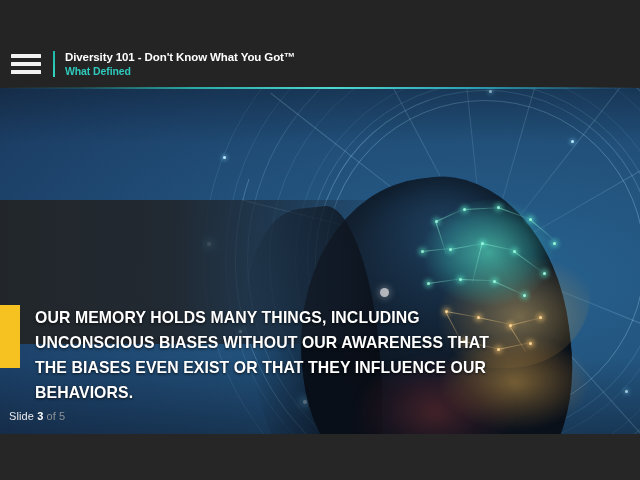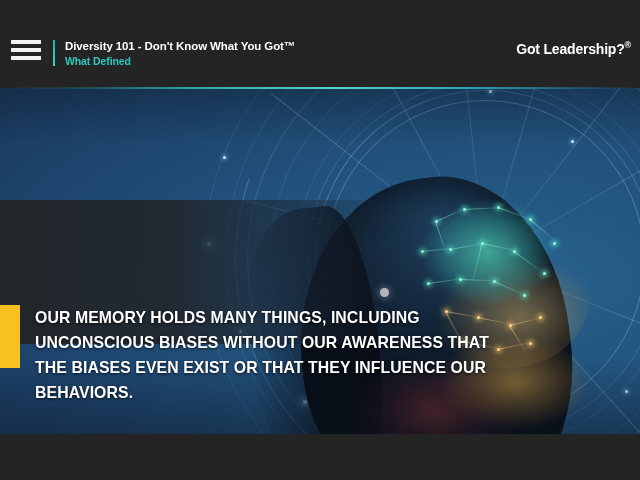--- a/index.html
+++ b/index.html
@@ -6,21 +6,21 @@
   html,body{
     width:640px; height:480px; overflow:hidden;
     background:#242424;
     font-family:"Liberation Sans", sans-serif;
   }
   #app{ position:relative; width:640px; height:480px; background:#242424; }
 
   
   .header{
     position:absolute; left:0; top:40px; width:640px; height:48px;
-    background:#242424; display:flex; z-index:30;
+    background:#242424; display:flex; align-items:center; z-index:30;
   }
   .hamburger{
     width:30px; height:20px; margin-left:11px;
     display:flex; flex-direction:column; justify-content:space-between;
     cursor:pointer;
   }
   .hamburger span{ display:block; height:4px; width:100%; background:#f2f2f2; border-radius:.5px; }
 
   .hdr-divider{
     width:2px; height:26px; margin-left:12px;
@@ -202,21 +202,20 @@
       <span></span>
     </div>
 
     <div class="hdr-divider"></div>
 
     <div class="hdr-titles">
       <div class="hdr-title">Diversity 101 - Don't Know What You Got™</div>
       <div class="hdr-sub">What Defined</div>
     </div>
 
-    <div class="hdr-brand"><span>Got Leadership?</span><span class="reg">®</span></div>
   </div>
   <div class="hdr-rule"></div>
 
   <div class="stage">
     <div class="bg-base"></div>
 
     <div class="hud">
       <div class="ring bright" style="left:130px;top:130px;width:320px;height:320px;"></div>
       <div class="ring" style="left:112px;top:112px;width:356px;height:356px;"></div>
       <div class="ring thin" style="left:100px;top:100px;width:380px;height:380px;"></div>
@@ -305,14 +304,21 @@
     </div>
 
     <div class="grey-node"></div>
     <div class="stage-vignette"></div>
   </div>
 
   <div class="caption-scrim"></div>
   <div class="accent-bar"></div>
   <div class="caption">OUR MEMORY HOLDS MANY THINGS, INCLUDING UNCONSCIOUS BIASES WITHOUT OUR AWARENESS THAT THE BIASES EVEN EXIST OR THAT THEY INFLUENCE OUR BEHAVIORS.</div>
 
+  <div class="footer">
+    <div class="slide-counter">
+      <span class="lbl">Slide</span>
+      <span class="cur">3</span>
+      <span class="rest">of 5</span>
+    </div>
+  </div>
 
 </div>
 
 </body></html>

